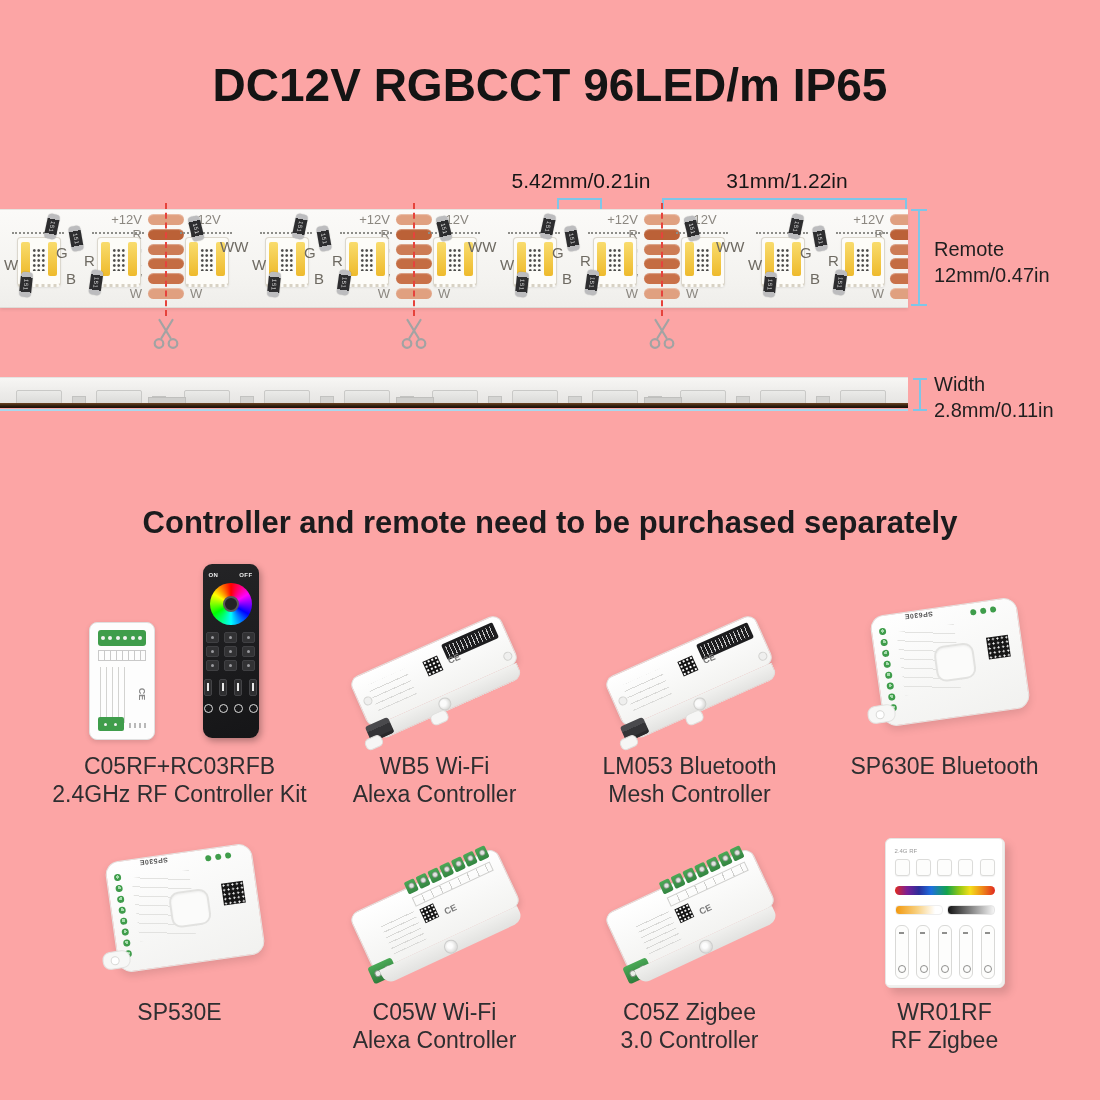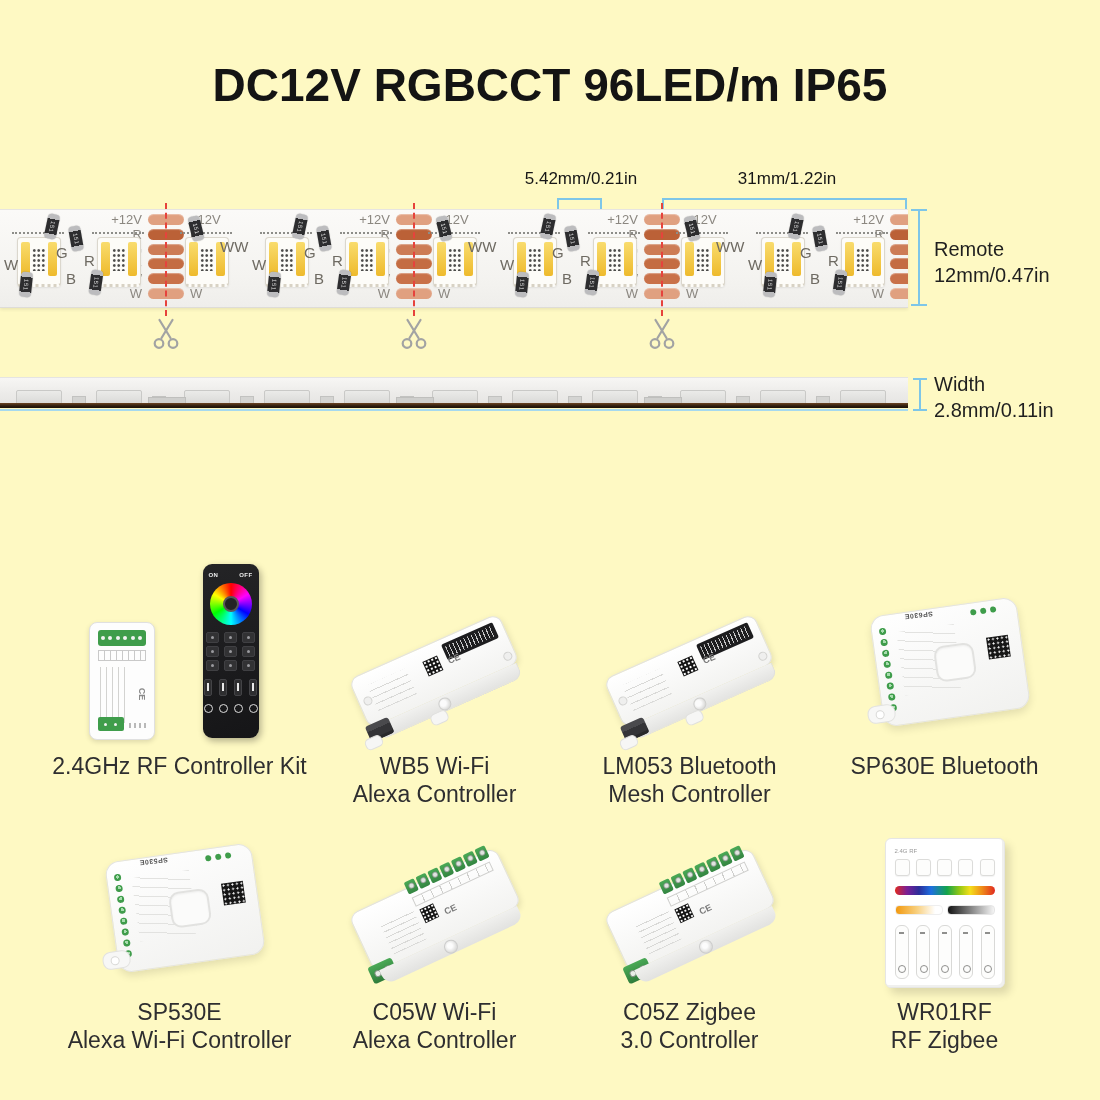--- a/index.html
+++ b/index.html
@@ -1,20 +1,20 @@
 <!DOCTYPE html>
 <html><head>
 <meta charset="utf-8">
 <style>
   html,body{margin:0;padding:0;background:#fff}
-  #stage{position:relative;width:1100px;height:1100px;background:#fef9c3;overflow:hidden;
+  #stage{position:relative;width:1100px;height:1100px;background:#fca5a5;overflow:hidden;
          font-family:"Liberation Sans",sans-serif;color:#151515}
   .title{position:absolute;left:0;top:58px;width:100%;text-align:center;
          font-size:46px;font-weight:700;letter-spacing:0;color:#141414}
-  .dim{position:absolute;font-size:17px;color:#161616;text-align:center;white-space:nowrap}
+  .dim{position:absolute;font-size:21px;color:#161616;text-align:center;white-space:nowrap}
   .ml{position:absolute;background:#7ec6e8}
   .dlabel{position:absolute;font-size:20px;line-height:26px;color:#1f1f1f}
   #strip{position:absolute;left:0;top:209px;width:908px;height:97px;overflow:hidden;
          background:linear-gradient(180deg,#fbfaf8,#f4f3f0 70%,#efeeeb);
          border-top:1px solid #e7e5e1;border-bottom:1px solid #dedcd7;box-shadow:0 2px 3px rgba(0,0,0,.07)}
   #side{position:absolute;left:0;top:377px;width:908px;height:34px}
   .sv-body{position:absolute;left:0;top:0;width:100%;height:26px;
            background:linear-gradient(180deg,#f7f6f4 0%,#edecea 55%,#e6e5e3 100%);border-top:1px solid #e5e4e2}
   .sv-pcb{position:absolute;left:0;top:26px;width:100%;height:5px;
           background:linear-gradient(180deg,#6b4423,#2e1c0d 60%,#191009)}
@@ -390,20 +390,21 @@
         <div style="position: absolute; left: 816px; top: 18px; width: 12px; height: 8px; background: rgb(212, 212, 210); border: 1px solid rgb(194, 194, 192);"></div>
         <div style="position: absolute; left: 840px; top: 12px; width: 44px; height: 14px; background: linear-gradient(rgb(235, 235, 233), rgb(215, 215, 213)); border: 1px solid rgb(201, 201, 199); border-radius: 2px 2px 0px 0px;"></div>
         <div style="position: absolute; left: 148px; top: 19px; width: 36px; height: 7px; background: rgb(207, 207, 205); border: 1px solid rgb(191, 191, 189);"></div>
         <div style="position: absolute; left: 396px; top: 19px; width: 36px; height: 7px; background: rgb(207, 207, 205); border: 1px solid rgb(191, 191, 189);"></div>
         <div style="position: absolute; left: 644px; top: 19px; width: 36px; height: 7px; background: rgb(207, 207, 205); border: 1px solid rgb(191, 191, 189);"></div>
       </div>
     <div class="sv-pcb"></div>
     <div class="sv-tape"></div>
   </div>
 
+  <div class="heading">Controller and remote need to be purchased separately</div>
 
   <div id="grid">
 
     <div class="cell r1">
       <div class="fig">
         <div class="kit">
           <div class="kbox">
             <div class="kterm">
                 <i></i>
                 <i></i>
@@ -441,20 +442,21 @@
             <div class="kr-sliders">
                 <i></i>
                 <i></i>
                 <i></i>
                 <i></i>
               </div>
           </div>
         </div>
       </div>
       <div class="cap">
+        <div>C05RF+RC03RFB</div>
         <div>2.4GHz RF Controller Kit</div>
       </div>
     </div>
 
     <div class="cell r1">
       <div class="fig">
         <div class="mod">
           <div class="modbody">
             <div class="modlabel"></div>
             <div class="modqr"></div>
@@ -556,21 +558,20 @@
               </div>
             <div class="splines"></div>
             <div class="spbtn"></div>
             <div class="spqr"></div>
             <div class="spear"></div>
           </div>
         </div>
       </div>
       <div class="cap">
         <div>SP530E</div>
-        <div>Alexa Wi-Fi Controller</div>
       </div>
     </div>
 
     <div class="cell r2">
       <div class="fig">
         <div class="gmod">
           <div class="gbody">
             <div class="gterms">
                 <i></i>
                 <i></i>

